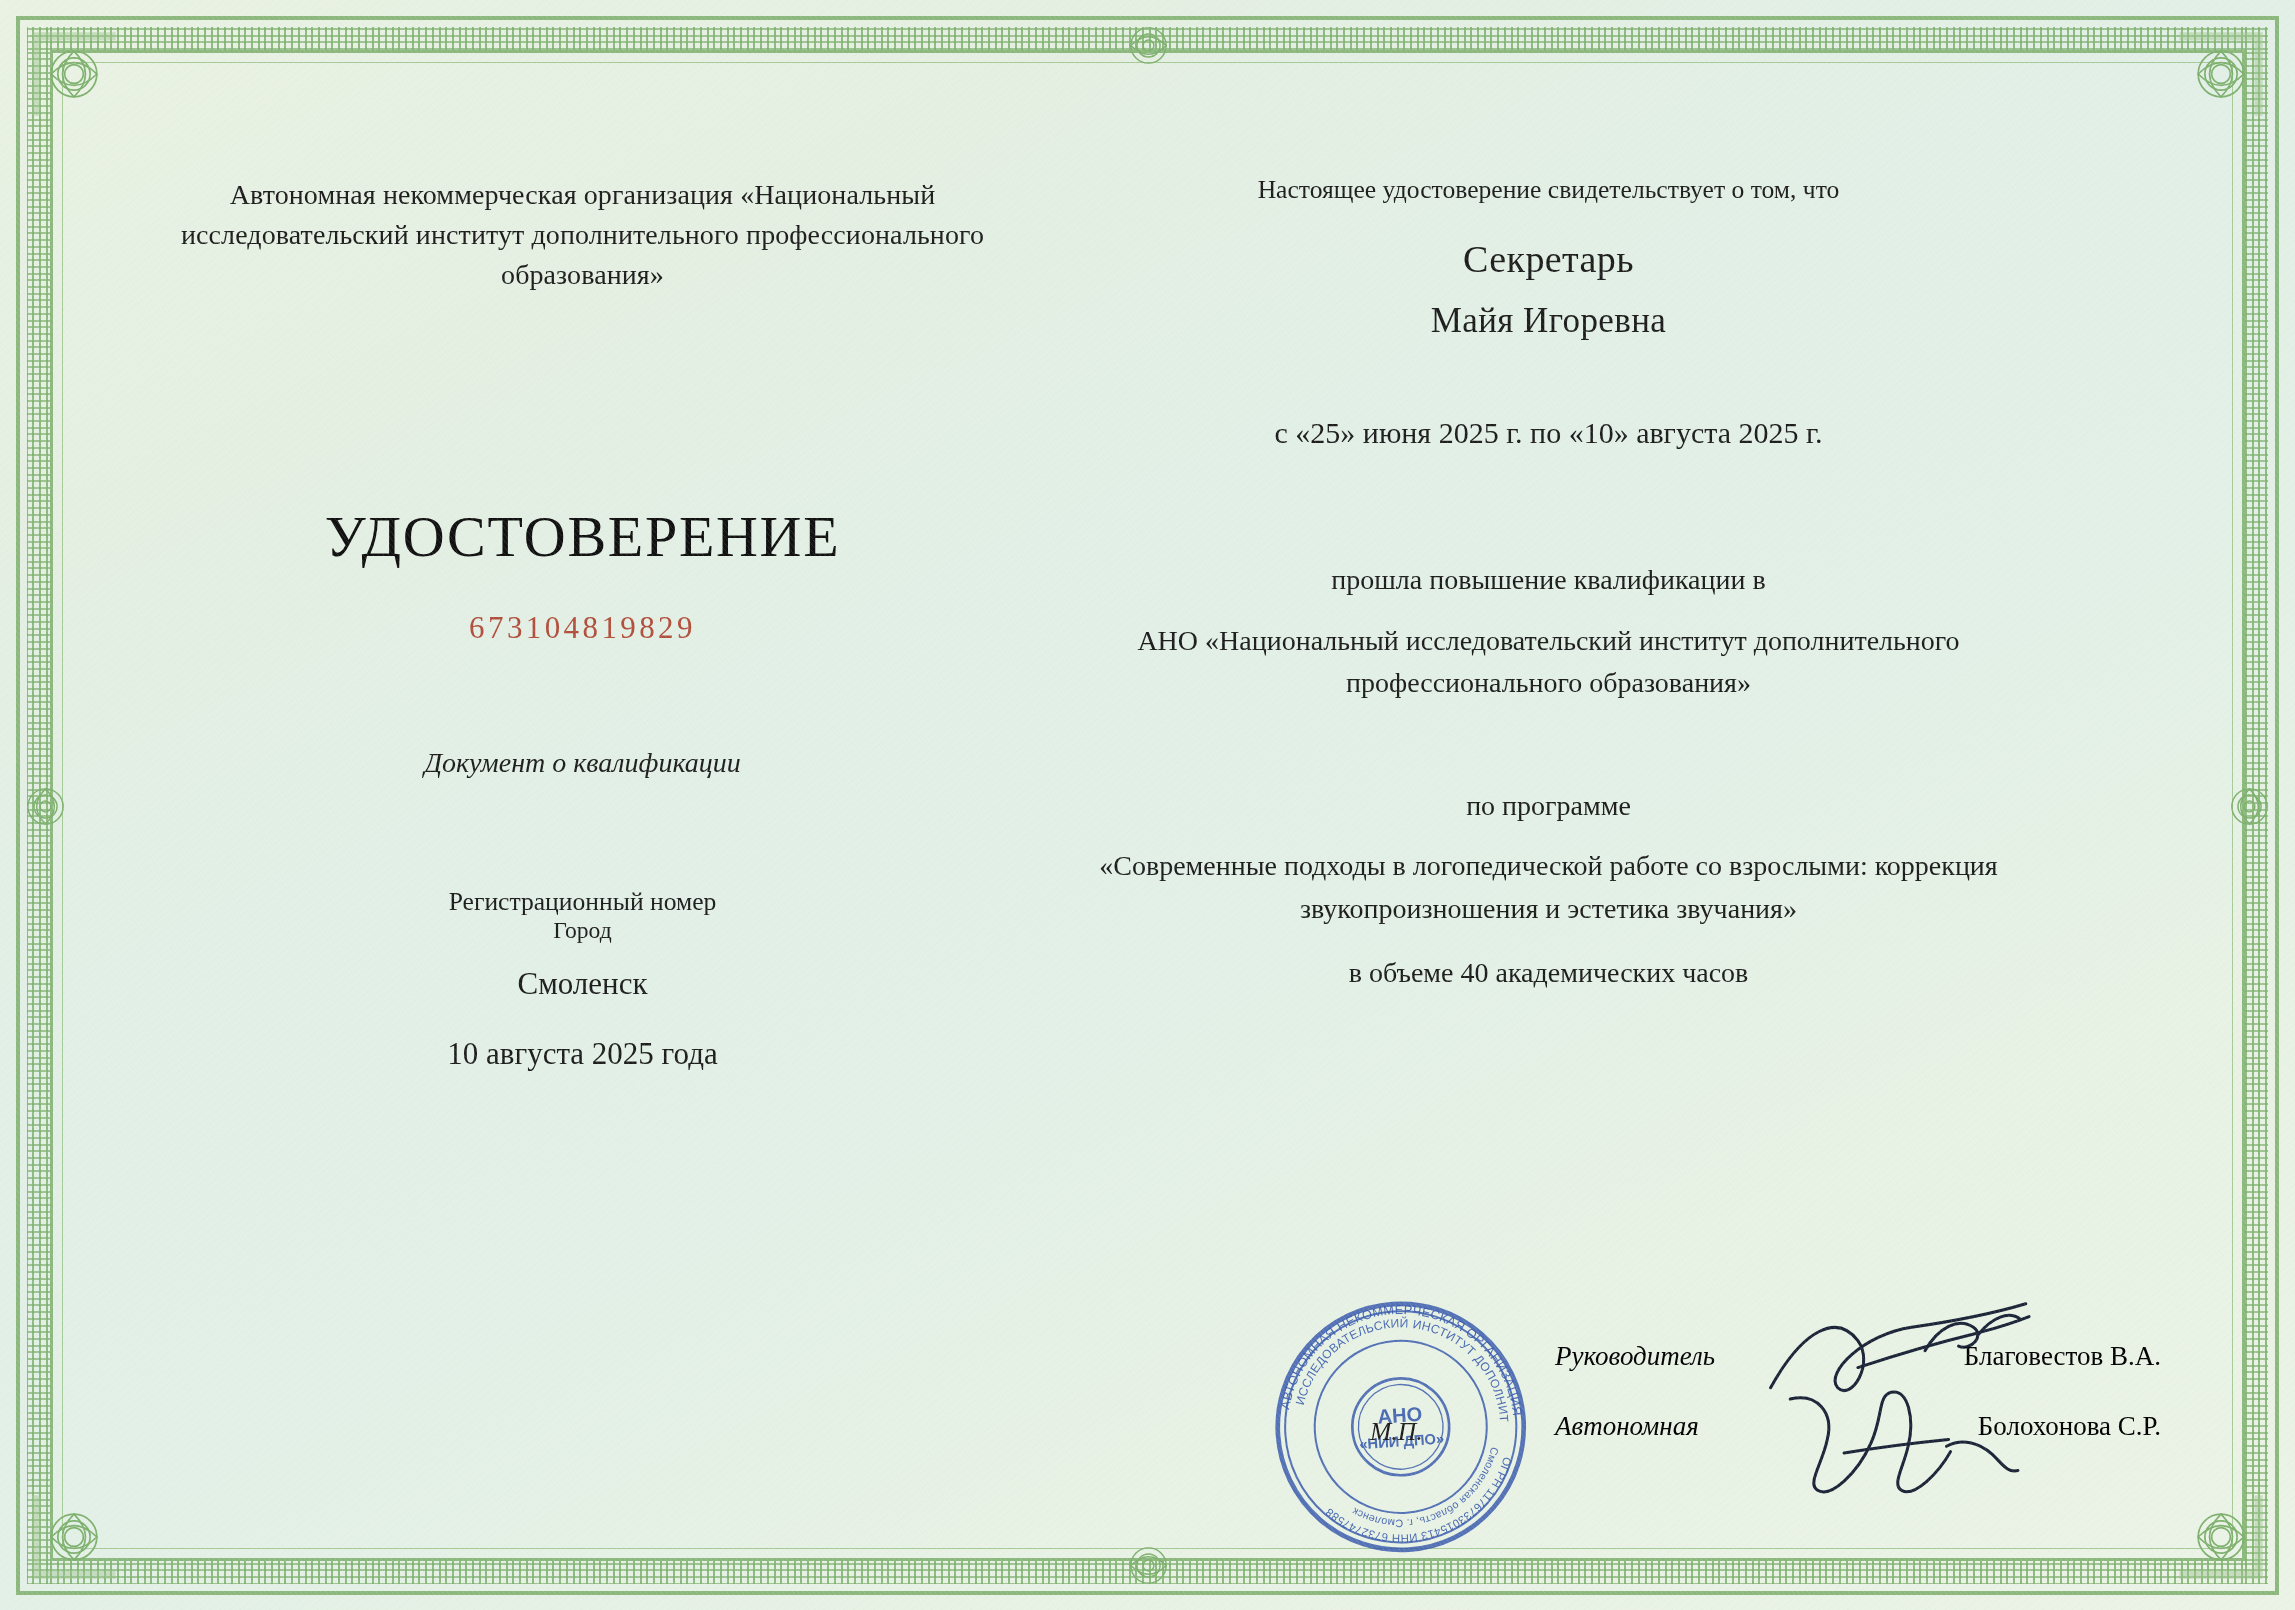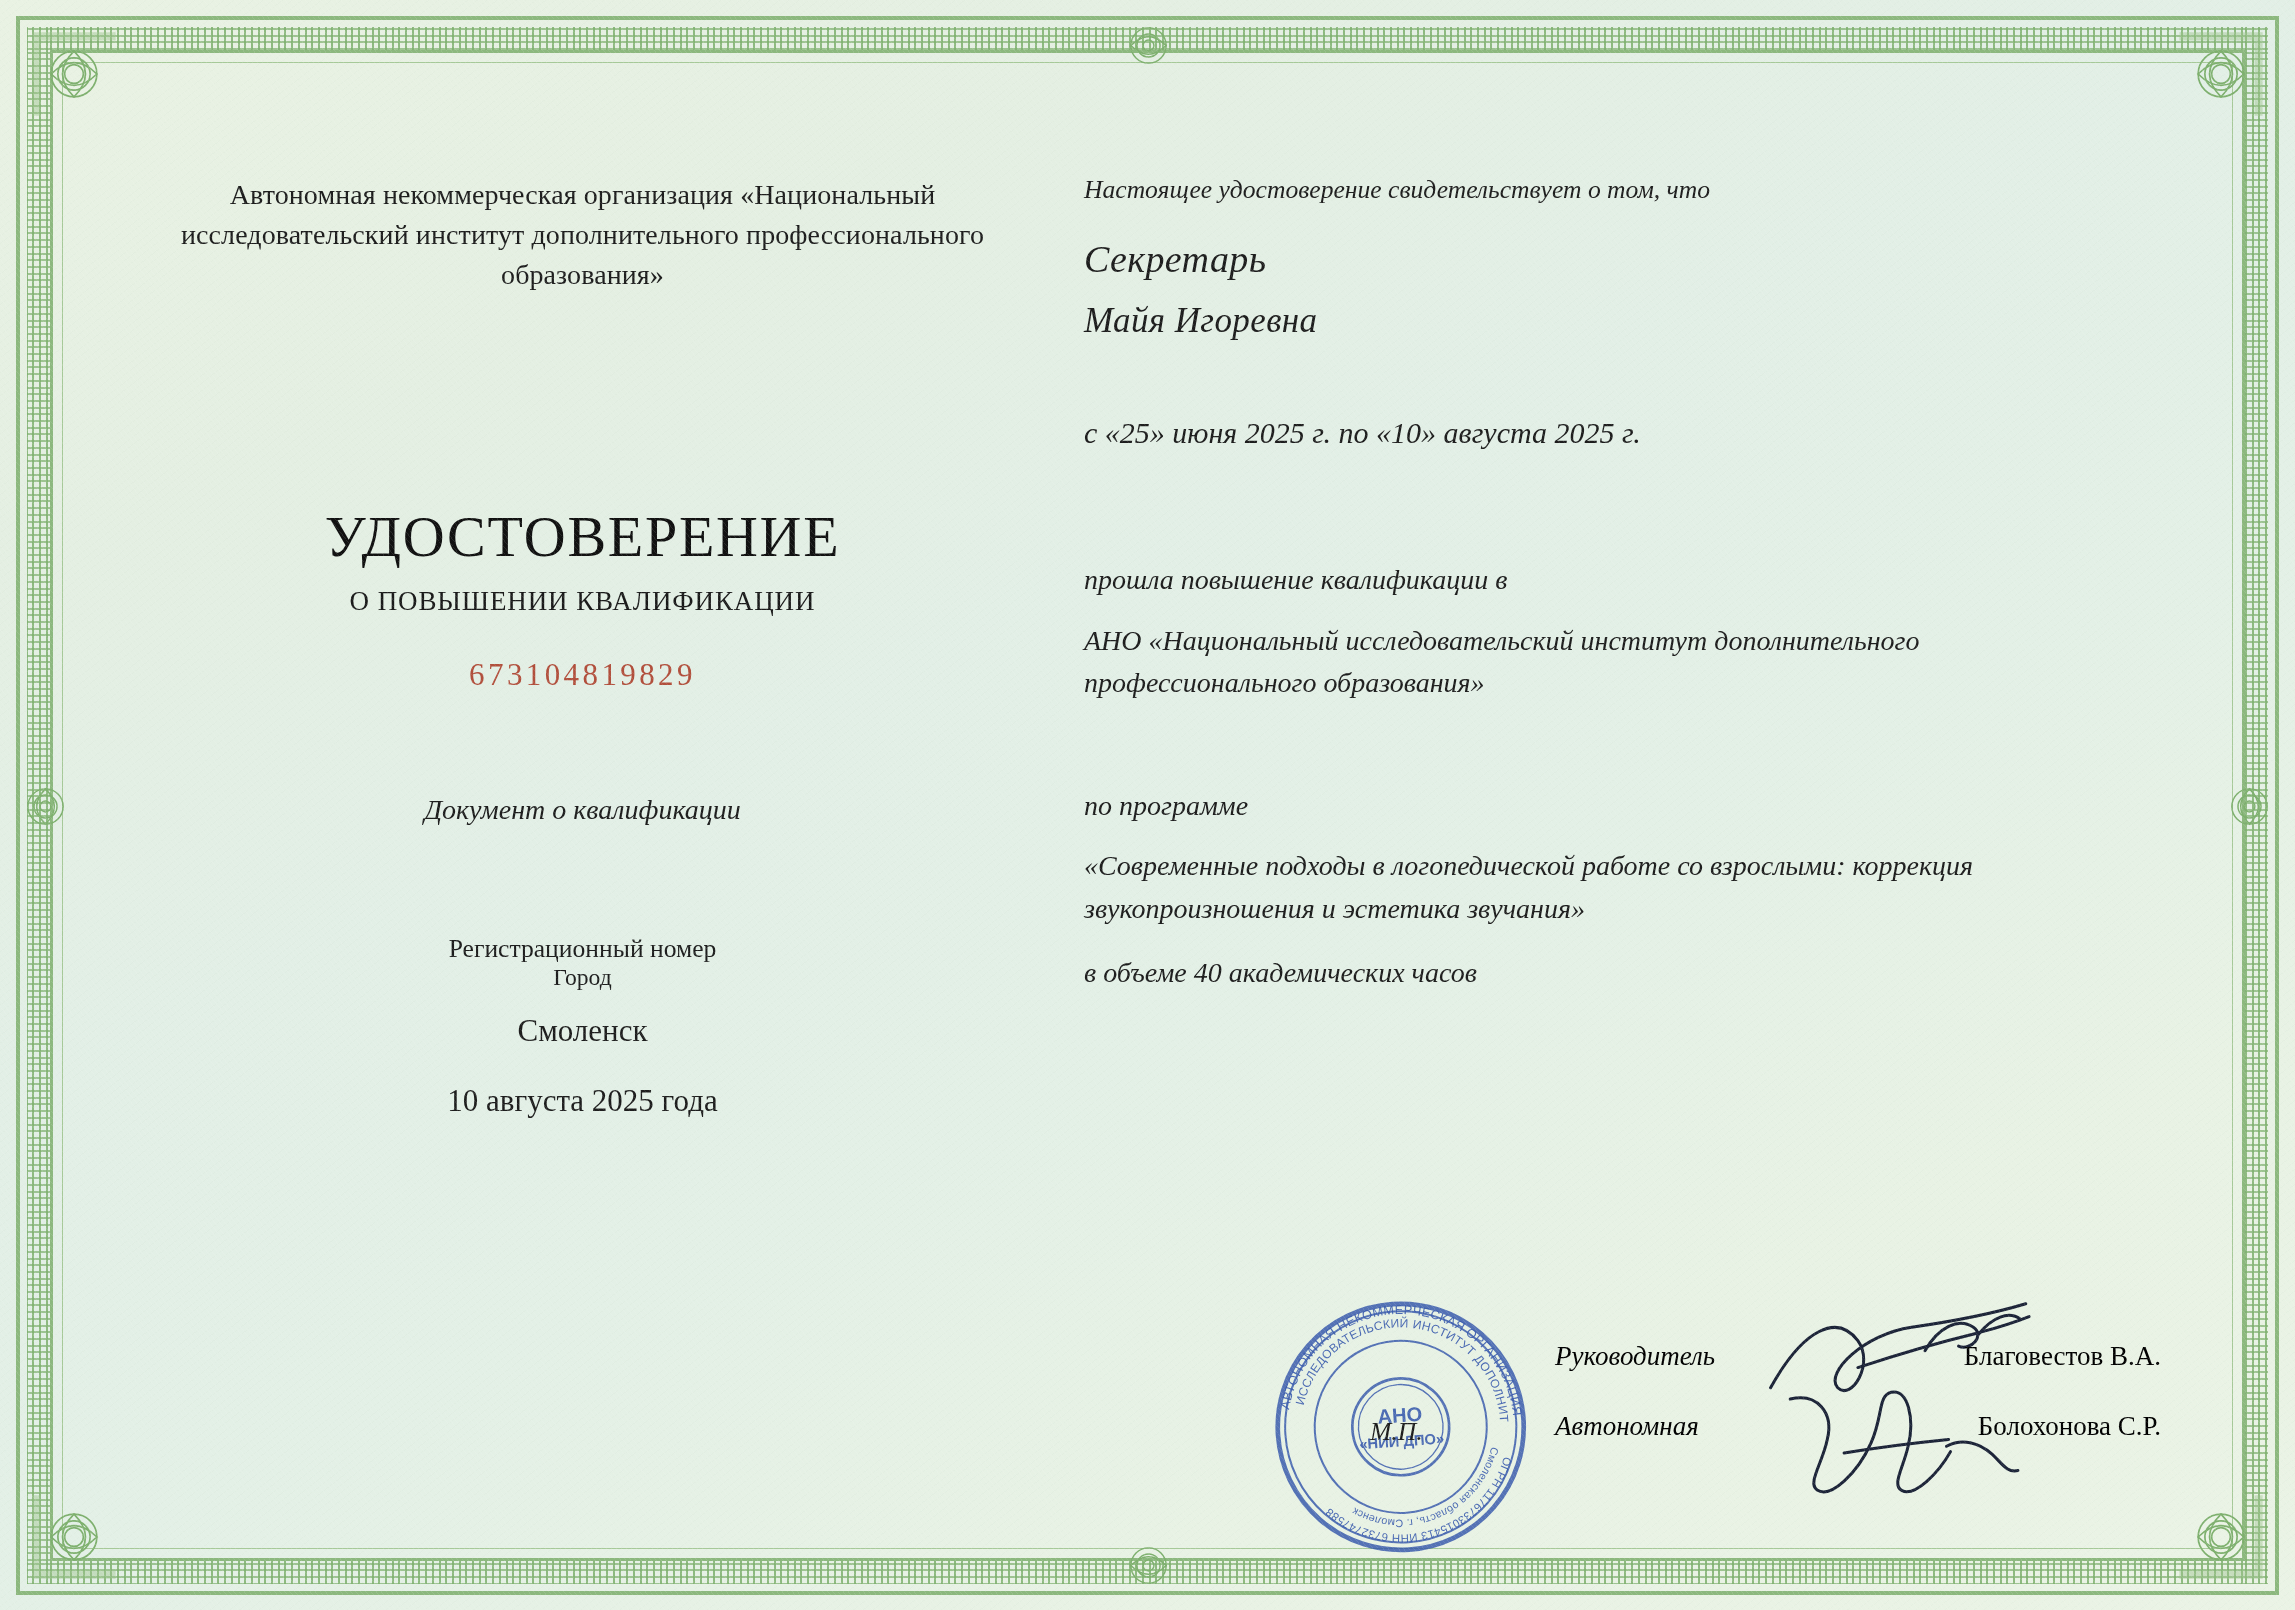--- a/index.html
+++ b/index.html
@@ -112,23 +112,22 @@
     top: 101px;
     width: 855px;
     text-align: center;
     color: #1d1d1d;
   }
   .col-right {
     position: absolute;
     left: 1010px;
     top: 101px;
     width: 929px;
-    text-align: left;
+    text-align: center;
     color: #1d1d1d;
-    font-style: italic;
   }
 
   .org-name {
     font-size: 28px;
     line-height: 1.42;
     letter-spacing: 0.1px;
   }
 
   .title-main {
     margin-top: 209px;
@@ -428,21 +427,20 @@
         <circle cx="45" cy="45" r="8"></circle>
       <path d="M45 19 Q71 45 45 71 Q19 45 45 19 Z"></path>
     </g>
   </svg>
 
   <div class="content">
 
     <div class="col-left">
       <div class="org-name">Автономная некоммерческая организация «Национальный исследовательский институт дополнительного профессионального образования»</div>
       <div class="title-main">УДОСТОВЕРЕНИЕ</div>
-      <div class="title-sub">О ПОВЫШЕНИИ КВАЛИФИКАЦИИ</div>
       <div class="blank-number">673104819829</div>
       <div class="doc-kind">Документ о квалификации</div>
       <div class="reg-label">Регистрационный номер</div>
       <div class="city-label">Город</div>
       <div class="city-value">Смоленск</div>
       <div class="date-value">10 августа 2025 года</div>
     </div>
 
     <div class="col-right">
       <div class="r-intro">Настоящее удостоверение свидетельствует о том,  что</div>

